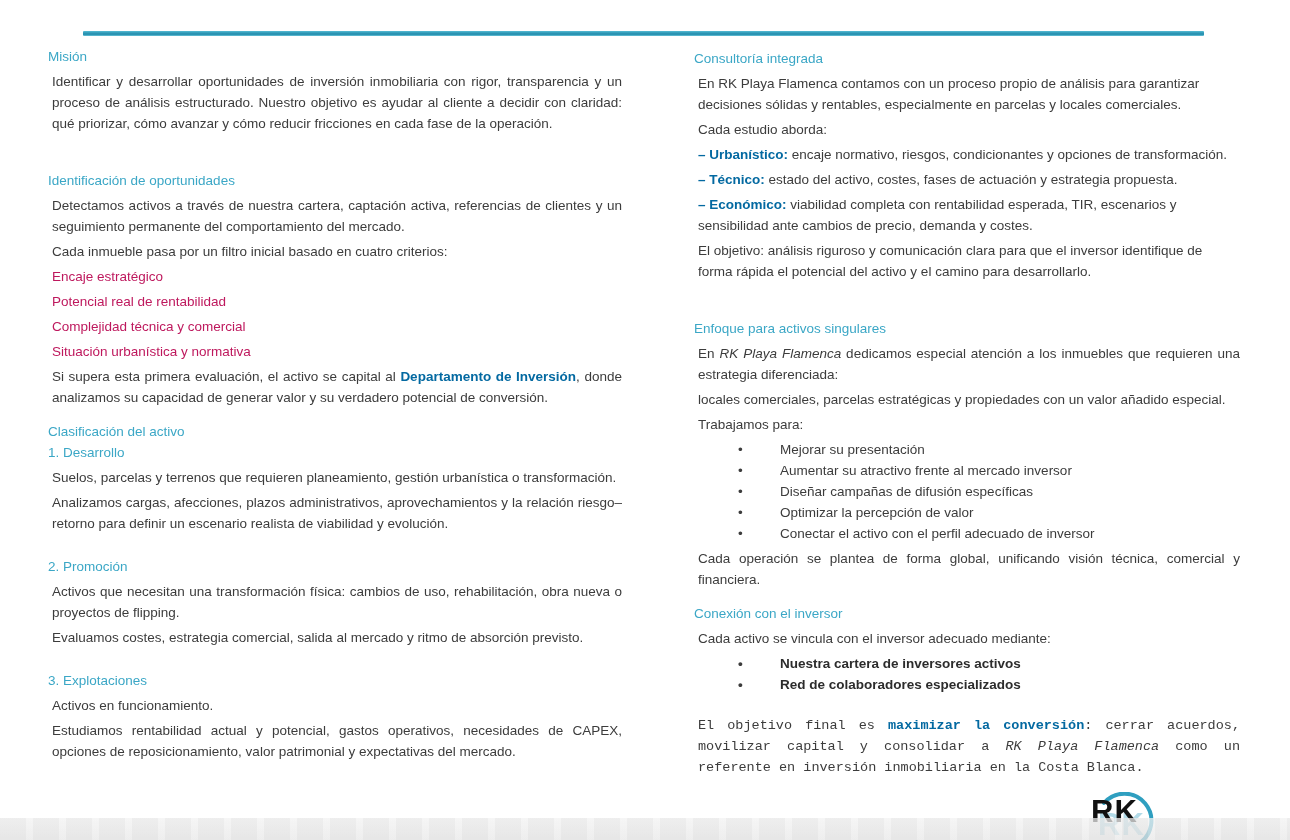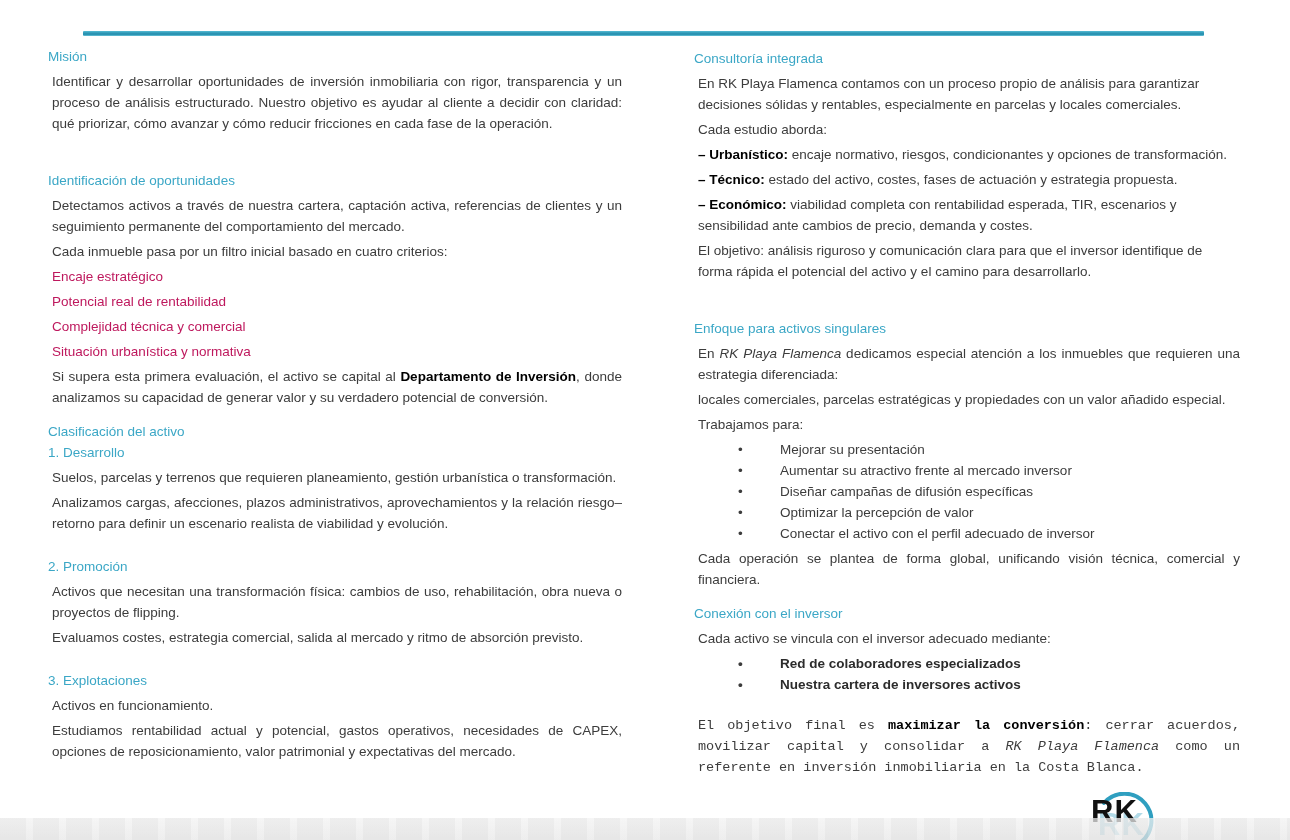--- a/index.html
+++ b/index.html
@@ -23,21 +23,21 @@
   .col-right{left:694px;top:48px;width:550px;}
 
   h3.sec{
     margin:0;padding:0;
     font-size:13.5px;line-height:21px;font-weight:normal;
     color:#3ba7c6;
   }
   p{margin:4px;padding:0;}
   .just{text-align:justify;text-justify:inter-word;}
   .boldline{font-weight:normal;color:#be185d;}
-  b,strong{color:#000000;}
+  b,strong{color:#0369a1;}
 
   .gap-lg{margin-top:36px;}
   .gap-md{margin-top:22px;}
   .gap-sm{margin-top:13px;}
 
   .bullet{position:relative;padding-left:86px;}
   .bullet::before{
     content:"•";position:absolute;left:44px;top:0;color:#3c3c3c;
   }
   .bullet.bold-bullet{font-weight:bold;color:#2c2c2c;}
@@ -140,22 +140,22 @@
       <div class="bullet">Aumentar su atractivo frente al mercado inversor</div>
       <div class="bullet">Diseñar campañas de difusión específicas</div>
       <div class="bullet">Optimizar la percepción de valor</div>
       <div class="bullet">Conectar el activo con el perfil adecuado de inversor</div>
       <p class="just">Cada operación se plantea de forma global, unificando visión técnica, comercial y financiera.</p>
     </section>
 
     <section class="gap-sm">
       <h3 class="sec">Conexión con el inversor</h3>
       <p>Cada activo se vincula con el inversor adecuado mediante:</p>
+      <div class="bullet bold-bullet">Nuestra cartera de inversores activos</div>
       <div class="bullet bold-bullet">Red de colaboradores especializados</div>
-      <div class="bullet bold-bullet">Nuestra cartera de inversores activos</div>
     </section>
 
     <p class="just closing"><span>El objetivo final es </span><b>maximizar la conversión</b><span>: cerrar acuerdos, movilizar capital y consolidar a </span><i>RK Playa Flamenca</i><span> como un referente en inversión inmobiliaria en la Costa Blanca.</span></p>
 
     <div class="logo">
       <div class="logo-mark">
         <span class="rk-shadow">RK</span>
         <svg width="86" height="62" viewBox="0 0 86 62">
           <path d="M 22 11 A 27 27 0 1 1 56 52" fill="none" stroke="#2f9fc0" stroke-width="4" stroke-linecap="round"></path>
         </svg>

